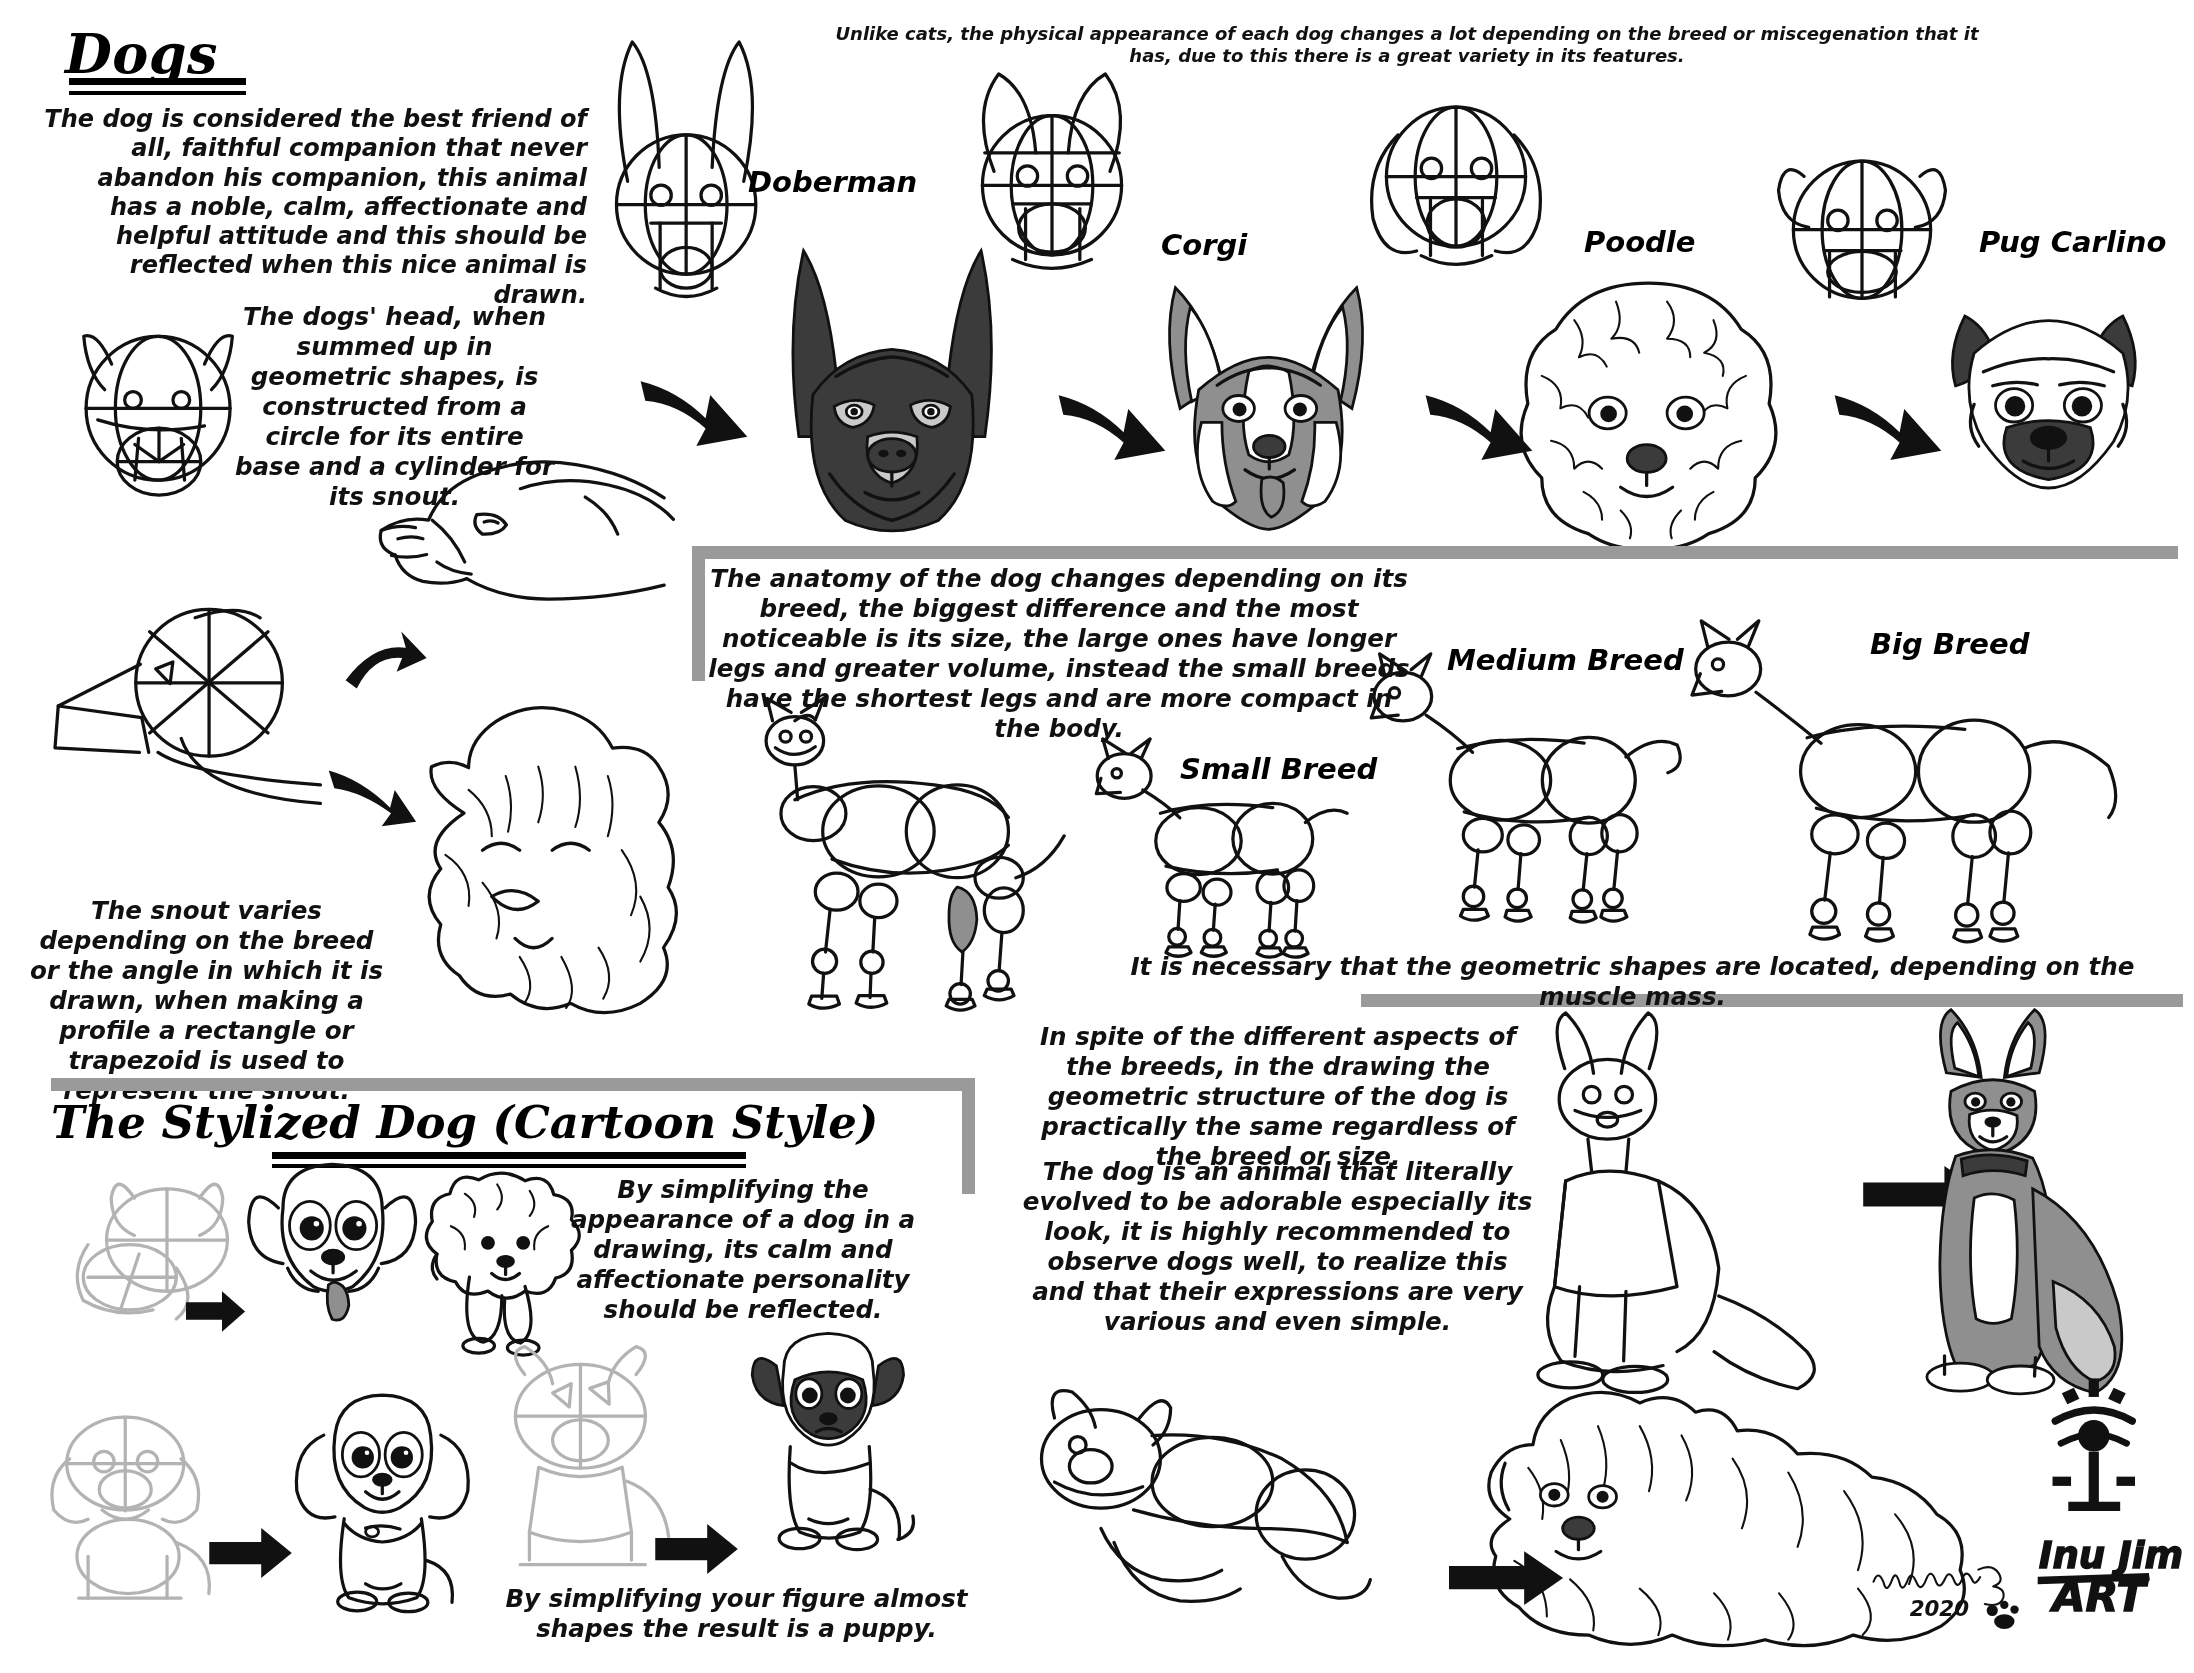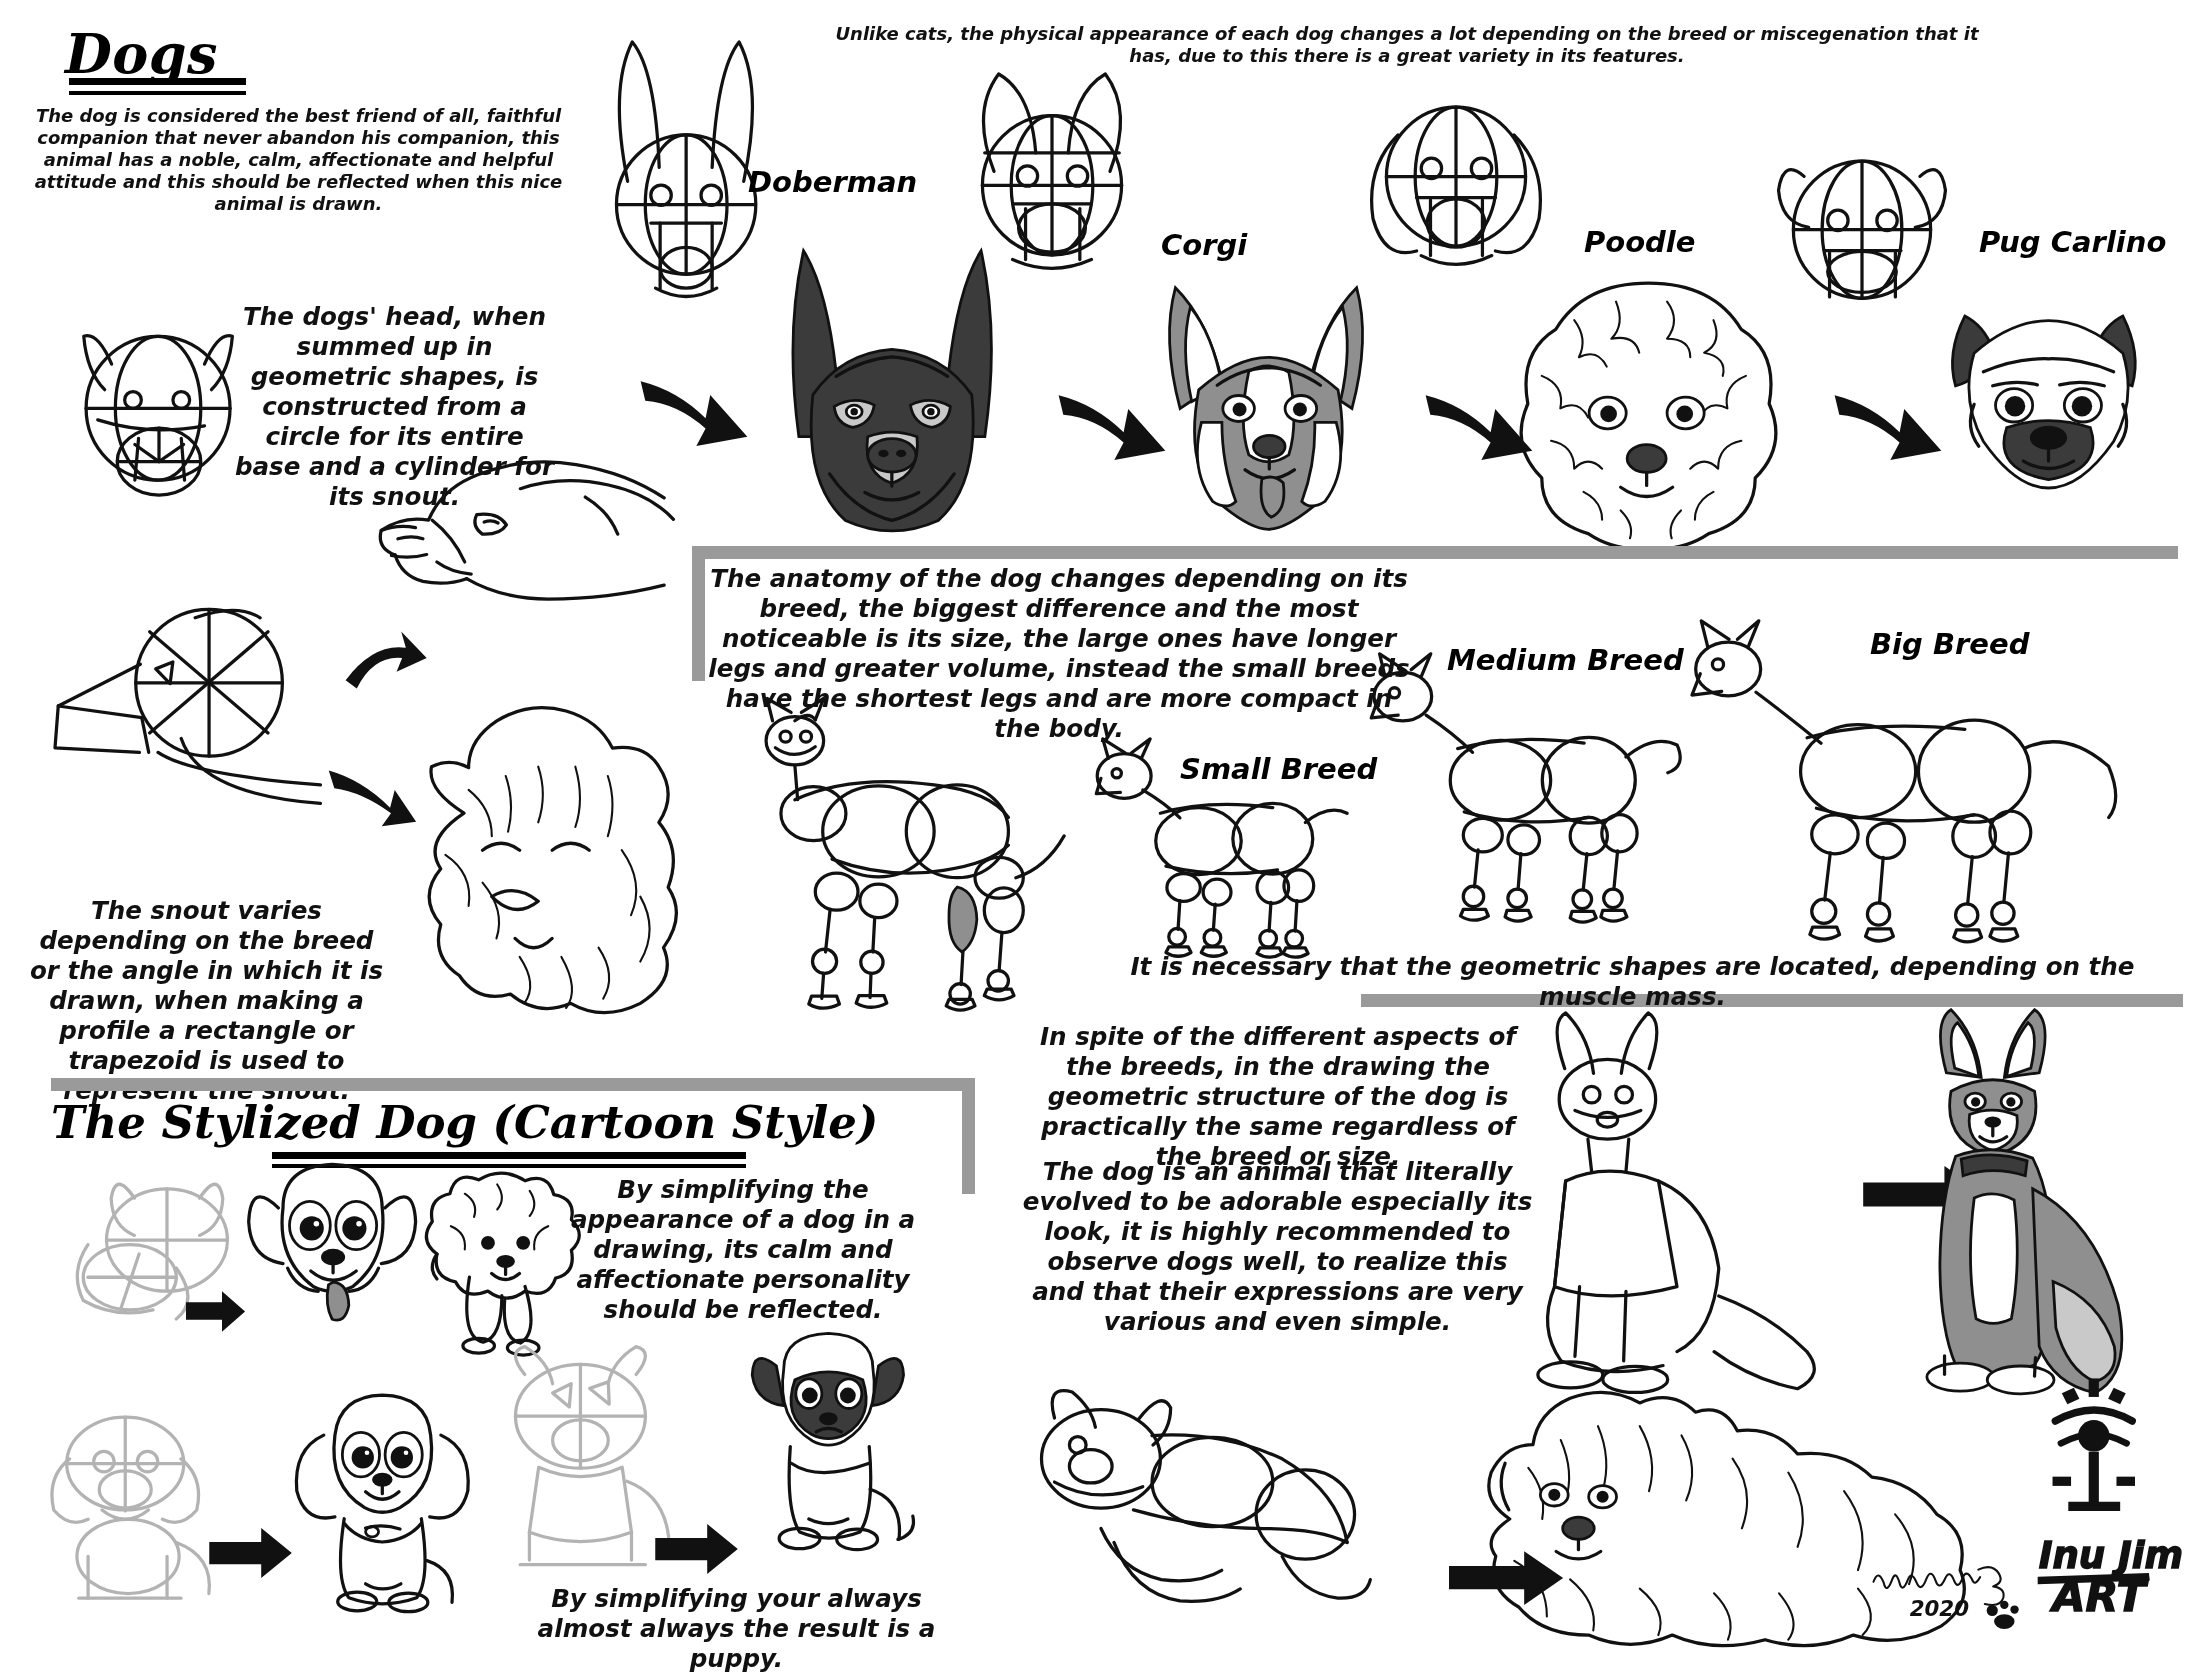--- a/index.html
+++ b/index.html
@@ -75,21 +75,21 @@
 </style>
 </head>
 <body>
 
 <div class="sheet">
 
   <div class="title" style="left:65px; top:22px; font-size:54px; letter-spacing:0.5px;">Dogs</div>
   <div class="title-underline" style="left:69px; top:78px; width:177px; height:7.4px;"></div>
   <div class="title-underline" style="left:69px; top:91px; width:177px; height:4.2px;"></div>
 
-  <div class="txt center" style="left:27px; top:105px; width:543px; font-size:18px;">The dog is considered the best friend of all, faithful companion that never abandon his companion, this animal has a noble, calm, affectionate and  helpful attitude and this should be reflected when this nice animal is drawn.</div>
+  <div class="txt center" style="left:44px; top:105px; width:543px; font-size:24px;text-align:right;">The dog is considered the best friend of all, faithful companion that never abandon his companion, this animal has a noble, calm, affectionate and  helpful attitude and this should be reflected when this nice animal is drawn.</div>
 
   <div class="txt center" style="left:232px; top:302px; width:325px; font-size:24.6px;">The dogs' head, when summed up in geometric shapes, is constructed from a circle for its entire base and a cylinder for its snout.</div>
 
   <div class="txt center" style="left:23px; top:896px; width:367px; font-size:24.6px;">The snout varies depending on the breed or the angle in which it is drawn, when making a profile a rectangle or trapezoid is used to represent the snout.</div>
 
   <div class="txt center" style="left:831px; top:23px; width:1152px; font-size:18px;">Unlike cats, the physical appearance of each dog changes a lot depending on the breed or miscegenation that it has, due to this there is a great variety in its features.</div>
 
   <div class="art" style="left:42px; top:320px; width:260px; height:209px;">
     <svg width="260" height="209" viewBox="0 0 560 450">
       <circle class="ink" cx="250" cy="190" r="155"></circle>
@@ -622,21 +622,21 @@
   </div>
 
   <div class="bar" style="left:51px; top:1078px; width:924px; height:13px;"></div>
   <div class="bar" style="left:962px; top:1078px; width:13px; height:116px;"></div>
 
   <div class="title" style="left:51px; top:1096px; font-size:45px;">The Stylized Dog (Cartoon Style)</div>
   <div class="title-underline" style="left:272px; top:1152px; width:474px; height:6.5px;"></div>
   <div class="title-underline" style="left:272px; top:1164px; width:474px; height:3.7px;"></div>
 
   <div class="txt center" style="left:534px; top:1175px; width:418px; font-size:24.6px;">By simplifying the appearance of a dog in a drawing, its calm and affectionate personality should be reflected.</div>
-  <div class="txt center" style="left:502px; top:1584px; width:469px; font-size:24.6px;">By simplifying your always almost always the result is a puppy.</div>
+  <div class="txt center" style="left:502px; top:1584px; width:469px; font-size:24.6px;">By simplifying your figure almost shapes the result is a puppy.</div>
 
   <div class="art" style="left:60px; top:1161px; width:200px; height:186px;">
     <svg width="200" height="186" viewBox="0 0 430 400">
       <ellipse class="ghost" cx="230" cy="170" rx="130" ry="110"></ellipse>
       <path class="ghost" d="M160 80 Q120 20 110 80 Q112 140 160 160"></path>
       <path class="ghost" d="M300 80 Q340 20 350 80 Q348 140 300 160"></path>
       <path class="ghost" d="M100 170 L360 170"></path>
       <path class="ghost" d="M230 60 L230 280"></path>
       <path class="ghost" d="M60 180 Q20 240 50 300 Q120 340 200 320"></path>
       <ellipse class="ghost" cx="150" cy="250" rx="100" ry="70"></ellipse>

